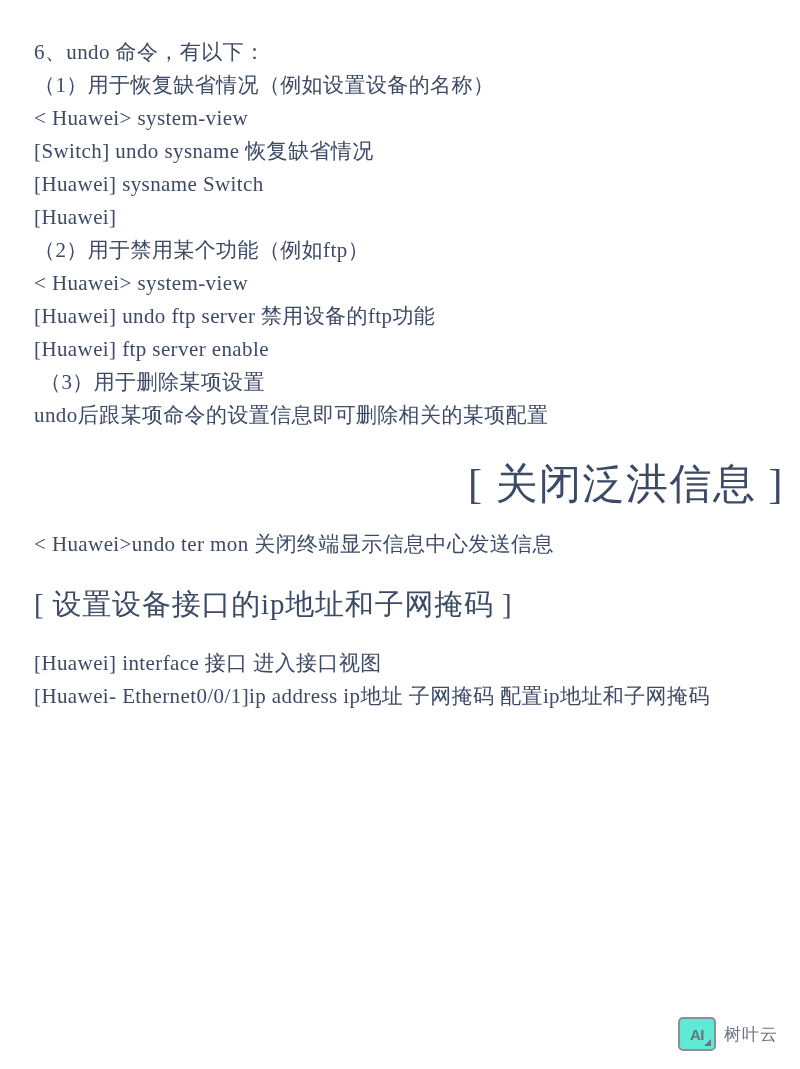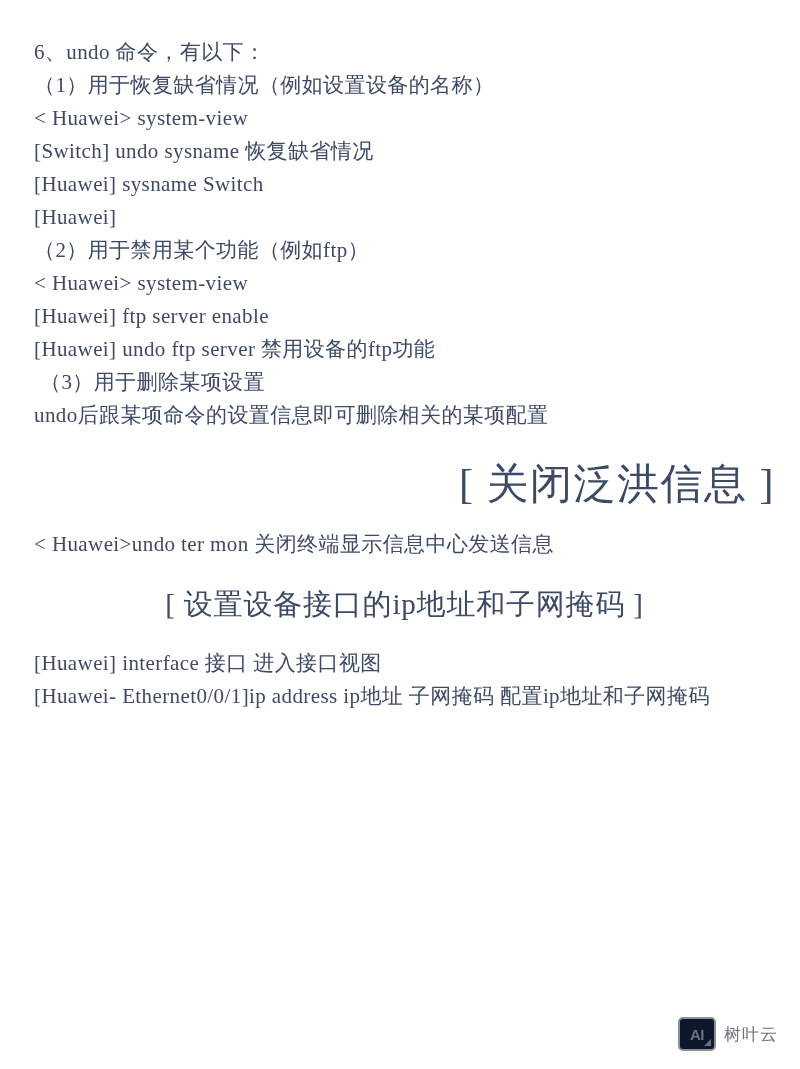--- a/index.html
+++ b/index.html
@@ -13,42 +13,41 @@
     font-family: "Liberation Serif", "DejaVu Serif", serif;
     color: #3d4a66;
     position: relative;
     overflow: hidden;
   }
   .page {
     position: relative;
     width: 800px;
     height: 1069px;
     box-sizing: border-box;
-    padding: 36px 25px 0 34px;
+    padding: 36px 16px 0 34px;
   }
   .line {
     font-size: 21px;
     line-height: 33px;
     color: #3d4a66;
     letter-spacing: 0.4px;
     white-space: pre-wrap;
     word-break: break-word;
   }
   .indent-sm {
     padding-left: 6px;
   }
   .heading {
     text-align: right;
     font-size: 42px;
     line-height: 52px;
     color: #3d4a66;
     letter-spacing: 1.5px;
   }
   .heading-2 {
-    text-align: center;
     font-size: 29px;
     line-height: 50px;
     color: #3d4a66;
     letter-spacing: 0.8px;
   }
   .spacer-lg { height: 26px; }
   .spacer-md { height: 18px; }
 
   .watermark {
     position: absolute;
@@ -60,21 +59,21 @@
   }
   .wm-badge {
     width: 34px;
     height: 30px;
     border: 2px solid #8a8f99;
     border-radius: 5px;
     display: flex;
     align-items: center;
     justify-content: center;
     position: relative;
-    background: #0f172a;
+    background: #5eead4;
   }
   .wm-badge .ai {
     font-family: "Liberation Sans", sans-serif;
     font-size: 15px;
     font-weight: bold;
     color: #6b7280;
     letter-spacing: -0.5px;
   }
   .wm-badge .corner {
     position: absolute;
@@ -100,22 +99,22 @@
 
   <div>
     <div class="line">6、undo 命令，有以下：</div>
     <div class="line">（1）用于恢复缺省情况（例如设置设备的名称）</div>
     <div class="line">&lt; Huawei&gt; system-view</div>
     <div class="line">[Switch] undo sysname 恢复缺省情况</div>
     <div class="line">[Huawei] sysname Switch</div>
     <div class="line">[Huawei]</div>
     <div class="line">（2）用于禁用某个功能（例如ftp）</div>
     <div class="line">&lt; Huawei&gt; system-view</div>
+    <div class="line">[Huawei] undo ftp server 禁用设备的ftp功能</div>
     <div class="line">[Huawei] ftp server enable</div>
-    <div class="line">[Huawei] undo ftp server 禁用设备的ftp功能</div>
     <div class="line indent-sm">（3）用于删除某项设置</div>
     <div class="line">undo后跟某项命令的设置信息即可删除相关的某项配置</div>
   </div>
 
   <div class="spacer-lg"></div>
 
   <div class="heading">[ 关闭泛洪信息 ]</div>
 
   <div class="spacer-md"></div>
 

